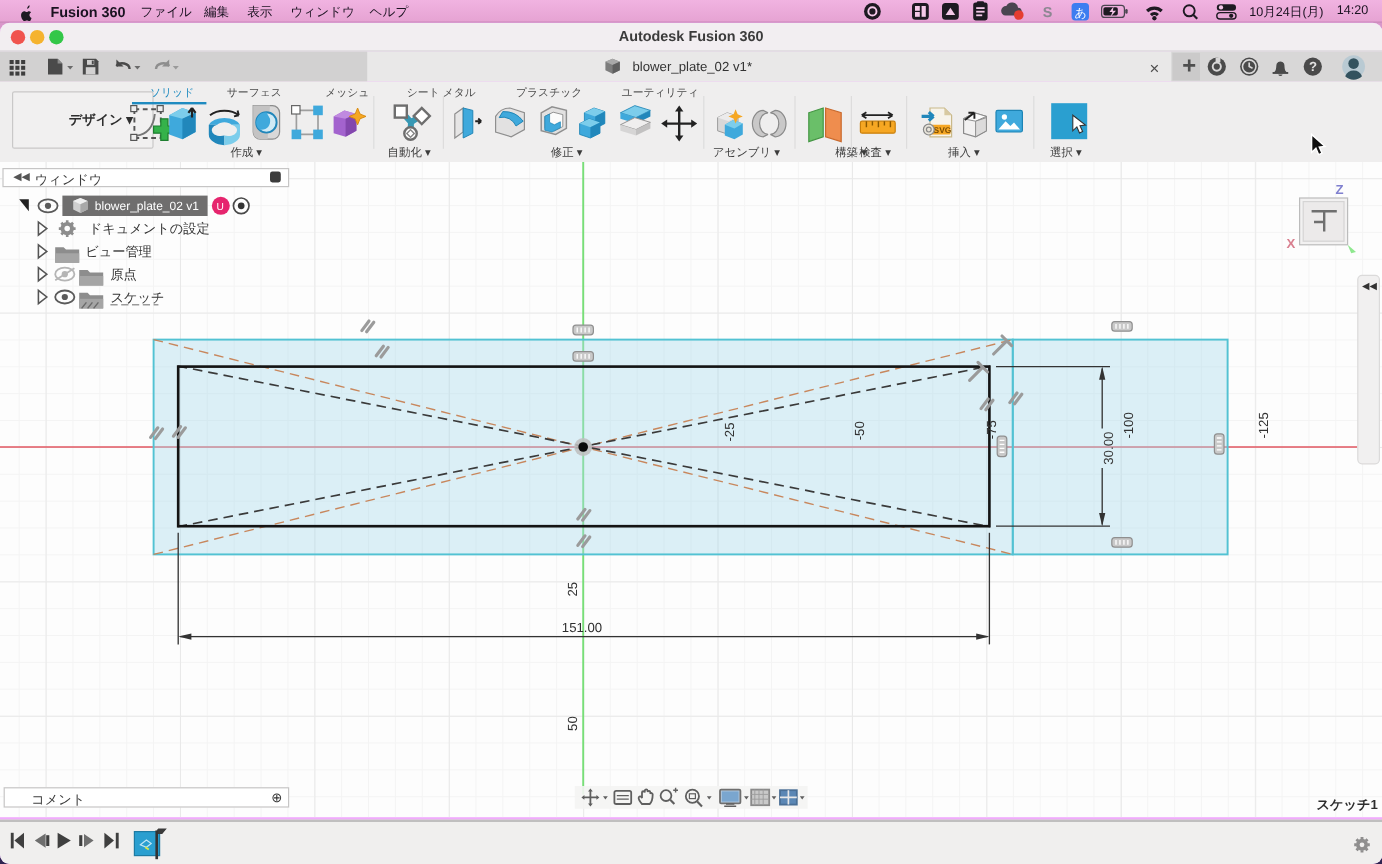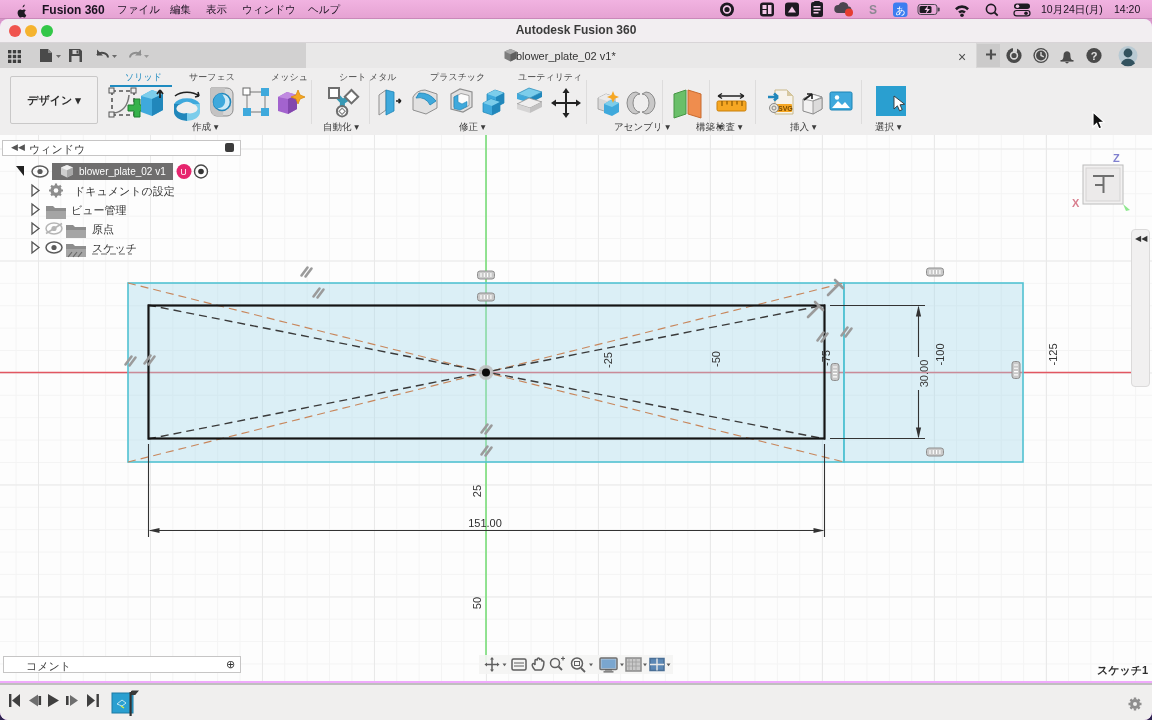--- a/index.html
+++ b/index.html
@@ -24,21 +24,21 @@
   #tabrow .strip{position:absolute;left:0;top:0;width:306px;height:25px;background:#d2d1d1;}
   #tabrow .ric{position:absolute;left:976px;top:0;width:176px;height:25px;background:#d8d7d7;}
   
   #ribbon{left:0;top:49px;width:1152px;height:67px;background:#efeeee;
     border-bottom:1px solid #d6d5d5;}
   .rtab{position:absolute;top:3px;font-size:9px;color:#4a4a4a;}
   .rlabel{position:absolute;top:53px;font-size:9.5px;color:#3c3c3c;}
   .sep{position:absolute;top:12px;width:1px;height:44px;background:#dddcdc;}
   #designbtn{position:absolute;left:10px;top:8px;width:86px;height:46px;background:#f1f0f0;
     border:1px solid #c9c8c8;border-radius:2px;font-size:11px;color:#2e2e2e;font-weight:bold;
-    text-align:center;line-height:46px;}
+    text-align:center;line-height:46px;padding-left:30px;}
   
   #canvas{left:0;top:116px;width:1152px;height:546px;background:#fdfdfd;overflow:hidden;}
   #grid{position:absolute;left:0;top:0;width:1152px;height:546px;
     background-image:
       linear-gradient(to right,#e9e9e9 1px,transparent 1px),
       linear-gradient(to bottom,#e9e9e9 1px,transparent 1px),
       linear-gradient(to right,#f4f4f4 1px,transparent 1px),
       linear-gradient(to bottom,#f4f4f4 1px,transparent 1px);
     background-size:112px 112px,112px 112px,22.4px 22.4px,22.4px 22.4px;
     background-position:38px 13.5px,38px 13.5px,15.6px 13.5px,15.6px 13.5px;}
@@ -186,37 +186,37 @@
             <text x="-3.2" y="4" font-size="11" font-weight="bold" fill="#e2e1e1" font-family="Liberation Sans">?</text>
           </g>
 
         <g transform="translate(1128,12.5)">
             <circle r="9.5" fill="#b9cad3"></circle>
             <circle cx="0" cy="-2.5" r="4.4" fill="#33525e"></circle>
             <path d="M-7 8a7.5 7.5 0 0 1 14 0a10 10 0 0 1-14 0z" fill="#33525e"></path>
           </g>
       </g>
     </svg>
-    <span class="abs" style="left:516px;top:6.5px;font-size:11px;color:#333;">blower_plate_02 v1*</span>
+    <span class="abs" style="left:527px;top:6.5px;font-size:11px;color:#333;">blower_plate_02 v1*</span>
     <span class="abs" style="left:958px;top:5.5px;font-size:14px;color:#4e4e4e;">×</span>
   </div>
 
   <div class="abs" id="ribbon">
     <div id="designbtn">デザイン ▾</div>
     <span class="rtab" style="left:125px;color:#1f8bc0;">ソリッド</span>
     <span class="rtab" style="left:189px;">サーフェス</span>
     <span class="rtab" style="left:271px;">メッシュ</span>
     <span class="rtab" style="left:339px;">シート メタル</span>
     <span class="rtab" style="left:430px;">プラスチック</span>
     <span class="rtab" style="left:518px;">ユーティリティ</span>
     <div class="abs" style="left:110px;top:17px;width:62px;height:2px;background:#1f8bc0;"></div>
     <span class="rlabel" style="left:192px;">作成 ▾</span>
     <span class="rlabel" style="left:323px;">自動化 ▾</span>
     <span class="rlabel" style="left:459px;">修正 ▾</span>
-    <span class="rlabel" style="left:594px;margin-left:20px;">アセンブリ ▾</span>
+    <span class="rlabel" style="left:594px;">アセンブリ ▾</span>
     <span class="rlabel" style="left:672px;margin-left:24px;">構築 ▾</span>
     <span class="rlabel" style="left:716px;">検査 ▾</span>
     <span class="rlabel" style="left:790px;">挿入 ▾</span>
     <span class="rlabel" style="left:875px;">選択 ▾</span>
     <div class="sep" style="left:311px;"></div>
     <div class="sep" style="left:369px;"></div>
     <div class="sep" style="left:586px;"></div>
     <div class="sep" style="left:662px;"></div>
     <div class="sep" style="left:709px;"></div>
     <div class="sep" style="left:755px;"></div>

